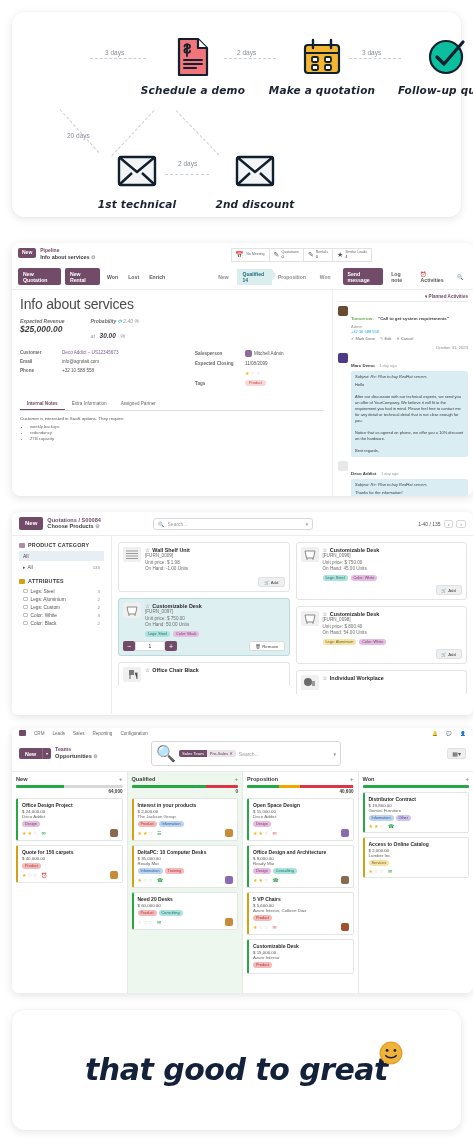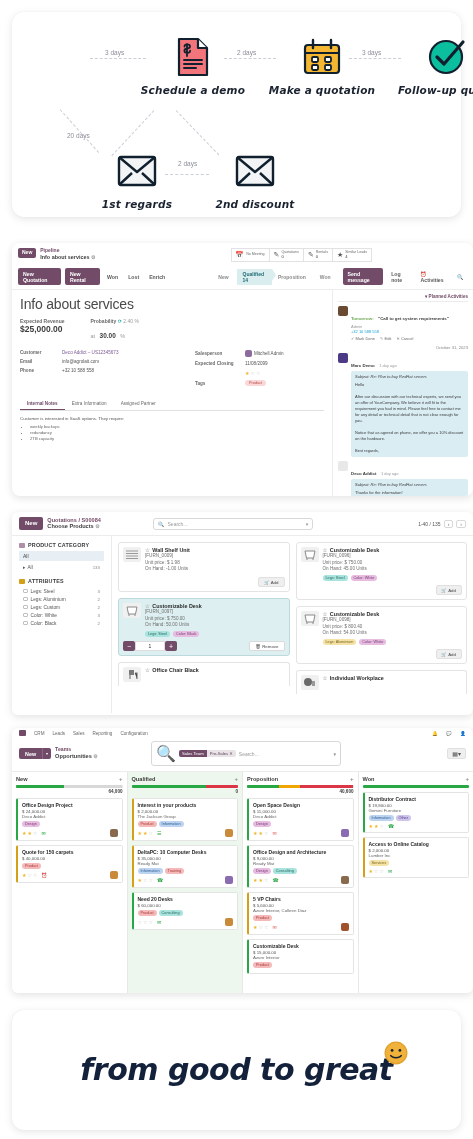--- a/index.html
+++ b/index.html
@@ -82,21 +82,21 @@
     border-top:6px solid transparent; border-bottom:6px solid transparent; border-left:4px solid #daeef0;
   }
   .chat-ctl { margin-left:auto; display:flex; align-items:center; gap:5px; }
 
   .crm-body { display:flex; height: 100%; }
   .crm-left { width: 320px; padding: 6px 8px; }
   .crm-right { width: 141px; border-left:1px solid #ededed; background:#fff; padding:4px 5px; }
 
   .crm-h1 { font-size:14px; font-weight:400; color:#4a4a4a; margin-bottom:6px; letter-spacing:-.2px;}
   .fl-lbl { color:#6b6b6b; font-weight:700; }
-  .rev-row { display:flex; gap:26px; align-items:baseline; }
+  .rev-row { display:flex; gap:26px; align-items:baseline;font-style:italic; }
   .rev-big { font-size:8.5px; font-weight:700; color:#3c3c3c; }
   .rev-small { font-size:5.5px; color:#9a9a9a; }
   .rev-pct { font-size:6.5px; font-weight:700; color:#3c3c3c; }
   .two-col { display:flex; margin-top:8px; }
   .col-a { width:175px; } .col-b { flex:1; }
   .f-line { display:flex; margin-bottom:4px; font-size:4.6px; align-items:center;}
   .f-lbl { width:42px; color:#6b6b6b; font-weight:700; }
   .f-val { color:#7c5a93; }
   .f-val.plain { color:#555; }
   .tag-pill { background:#fbd7d7; color:#b54a4a; font-size:3.8px; padding:1px 4px; border-radius:6px;}
@@ -271,21 +271,21 @@
       <div class="flow-label">Follow-up quote</div>
     </div>
 
     <div class="flow-node" style="left:70px; top:136px;">
       <div class="flow-icon">
         <svg width="40" height="32" viewBox="0 0 40 32">
           <rect x="2" y="2" width="36" height="28" rx="2" fill="#f3f4f6" stroke="#10202e" stroke-width="2.4"></rect>
           <path d="M2 2l18 15L38 2M2 30l13-12M38 30L25 18" fill="none" stroke="#10202e" stroke-width="2.4" stroke-linejoin="round"></path>
         </svg>
       </div>
-      <div class="flow-label">1st regards</div>
+      <div class="flow-label">1st technical</div>
     </div>
 
     <div class="flow-node" style="left:188px; top:136px;">
       <div class="flow-icon">
         <svg width="40" height="32" viewBox="0 0 40 32">
           <rect x="2" y="2" width="36" height="28" rx="2" fill="#f3f4f6" stroke="#10202e" stroke-width="2.4"></rect>
           <path d="M2 2l18 15L38 2M2 30l13-12M38 30L25 18" fill="none" stroke="#10202e" stroke-width="2.4" stroke-linejoin="round"></path>
         </svg>
       </div>
       <div class="flow-label">2nd discount</div>
@@ -956,21 +956,21 @@
           <span class="ico" style="color:#28a745;">✉</span>
         </div>
       </div>
     </div>
 
   </div>
 </div>
 
 <div id="sec-tag" class="card-shadow">
   <div class="tag-wrap">
-    <div class="tag-l">from good to great</div>
+    <div class="tag-l">that good to great</div>
     <svg class="smiley" viewBox="0 0 30 30">
       <circle cx="15" cy="15" r="12.5" fill="#f0b23a" stroke="#e0a02a" stroke-width="1.5"></circle>
       <circle cx="10.5" cy="12" r="1.6" fill="#1b2330"></circle>
       <circle cx="19.5" cy="12" r="1.6" fill="#1b2330"></circle>
       <path d="M9 18c2 3.2 10 3.2 12 0" fill="none" stroke="#1b2330" stroke-width="1.8" stroke-linecap="round"></path>
     </svg>
   </div>
 </div>
 
 </body></html>

